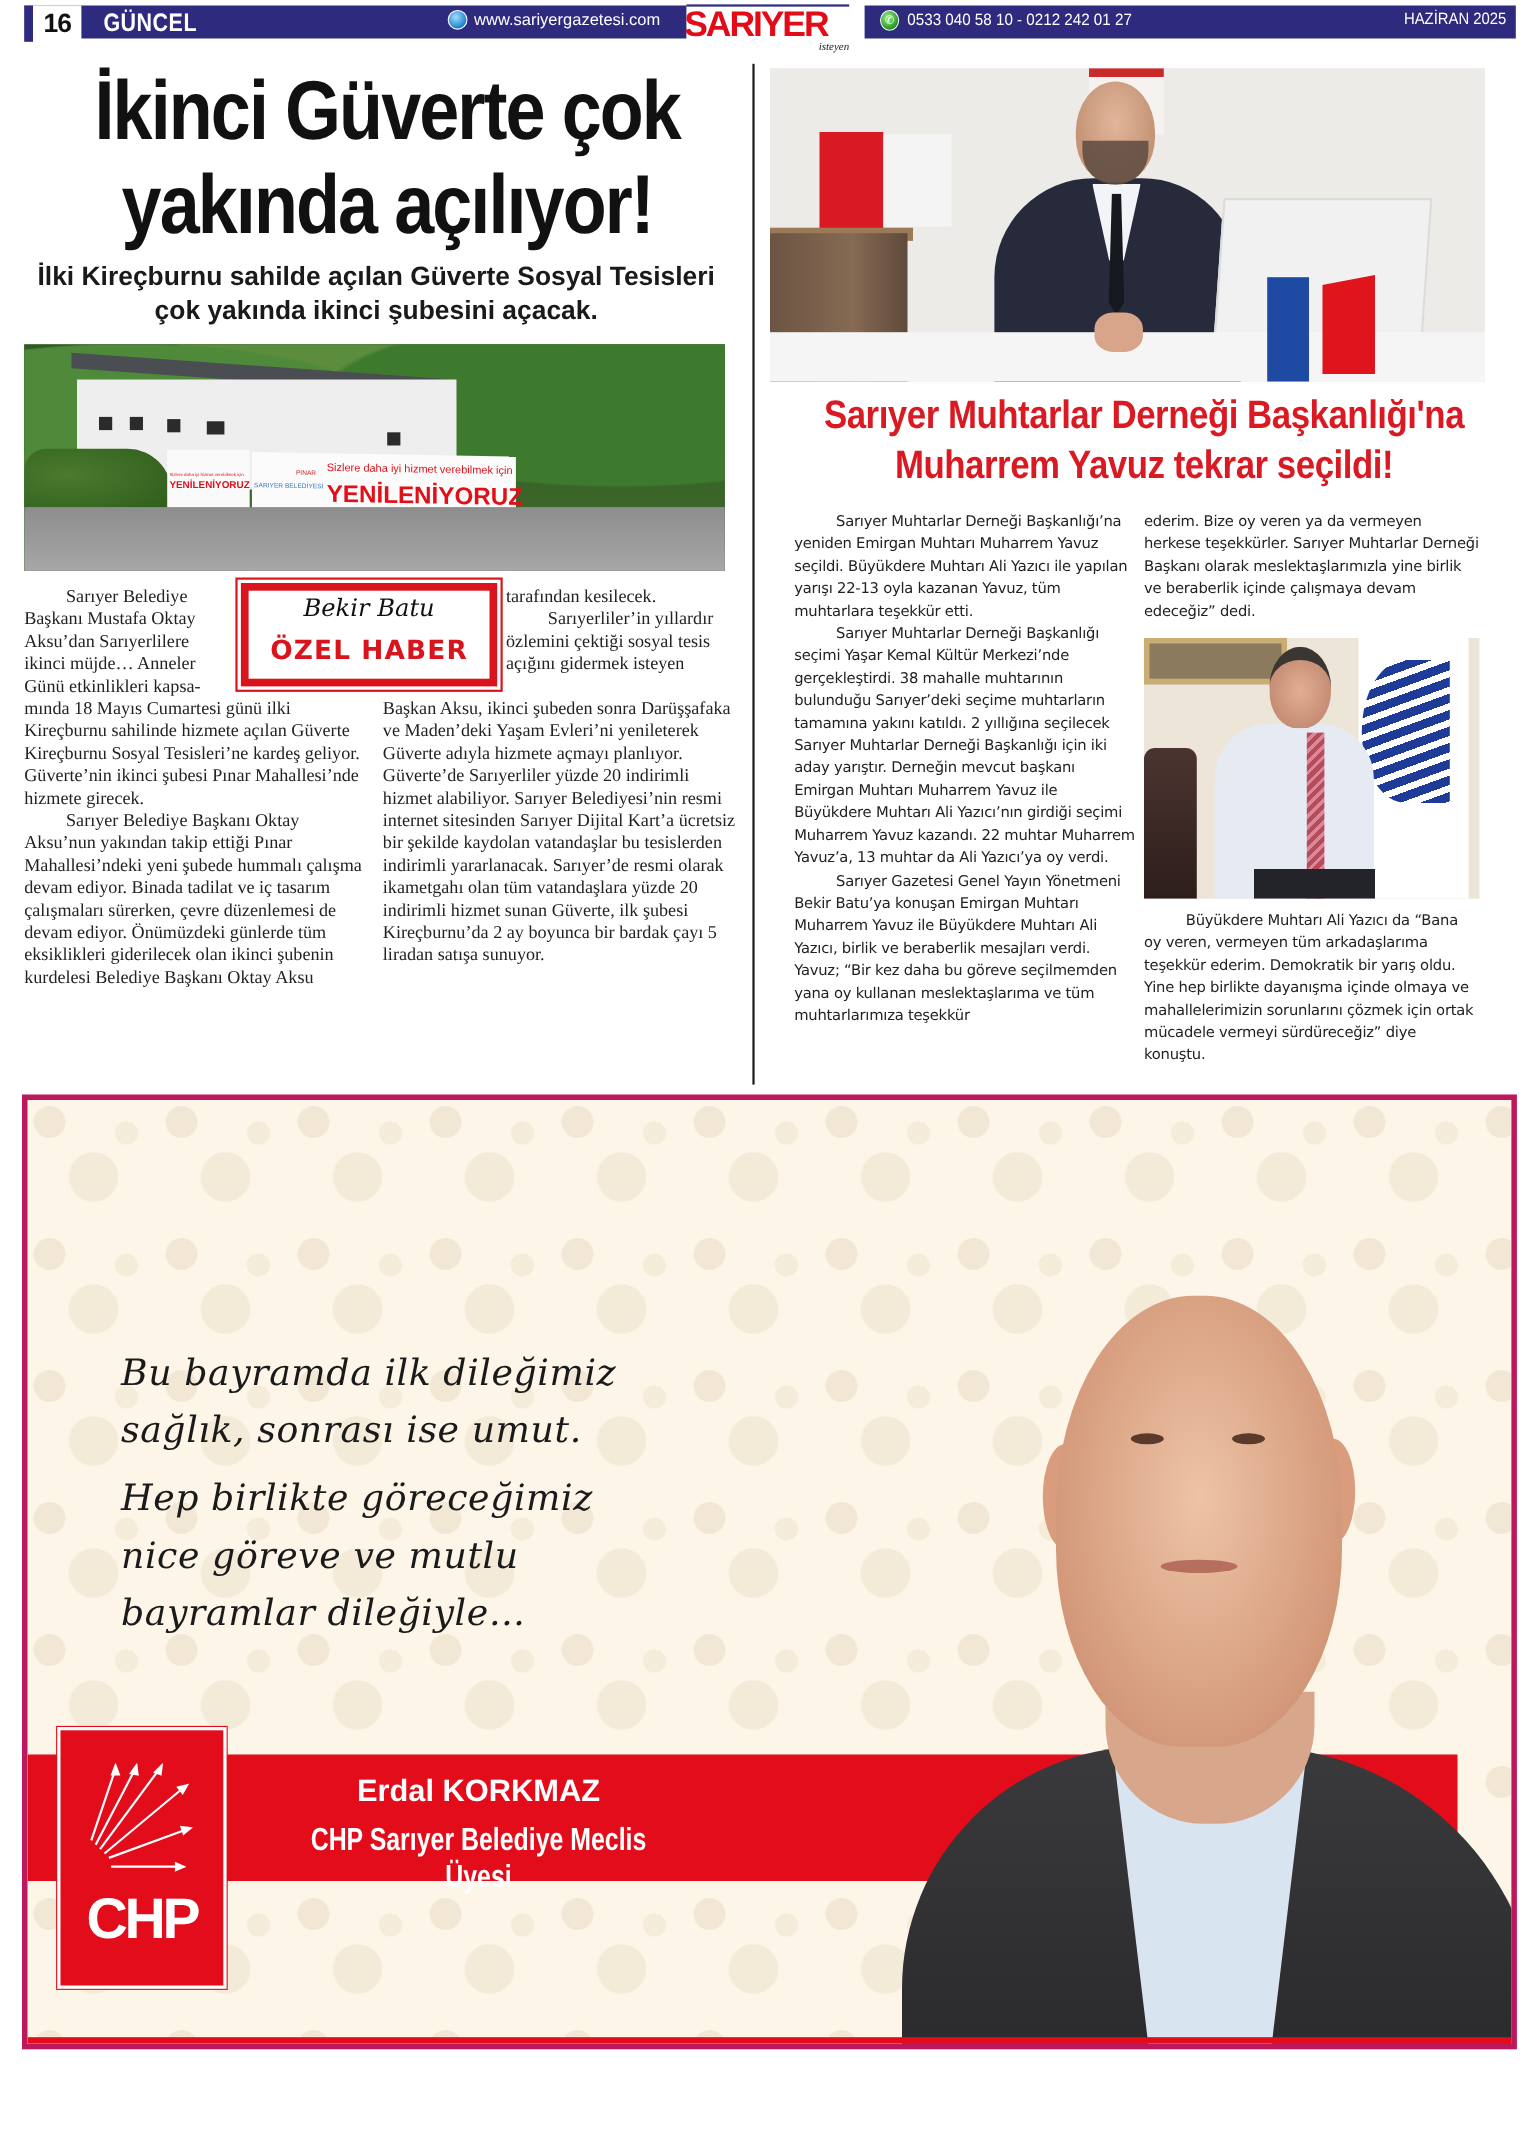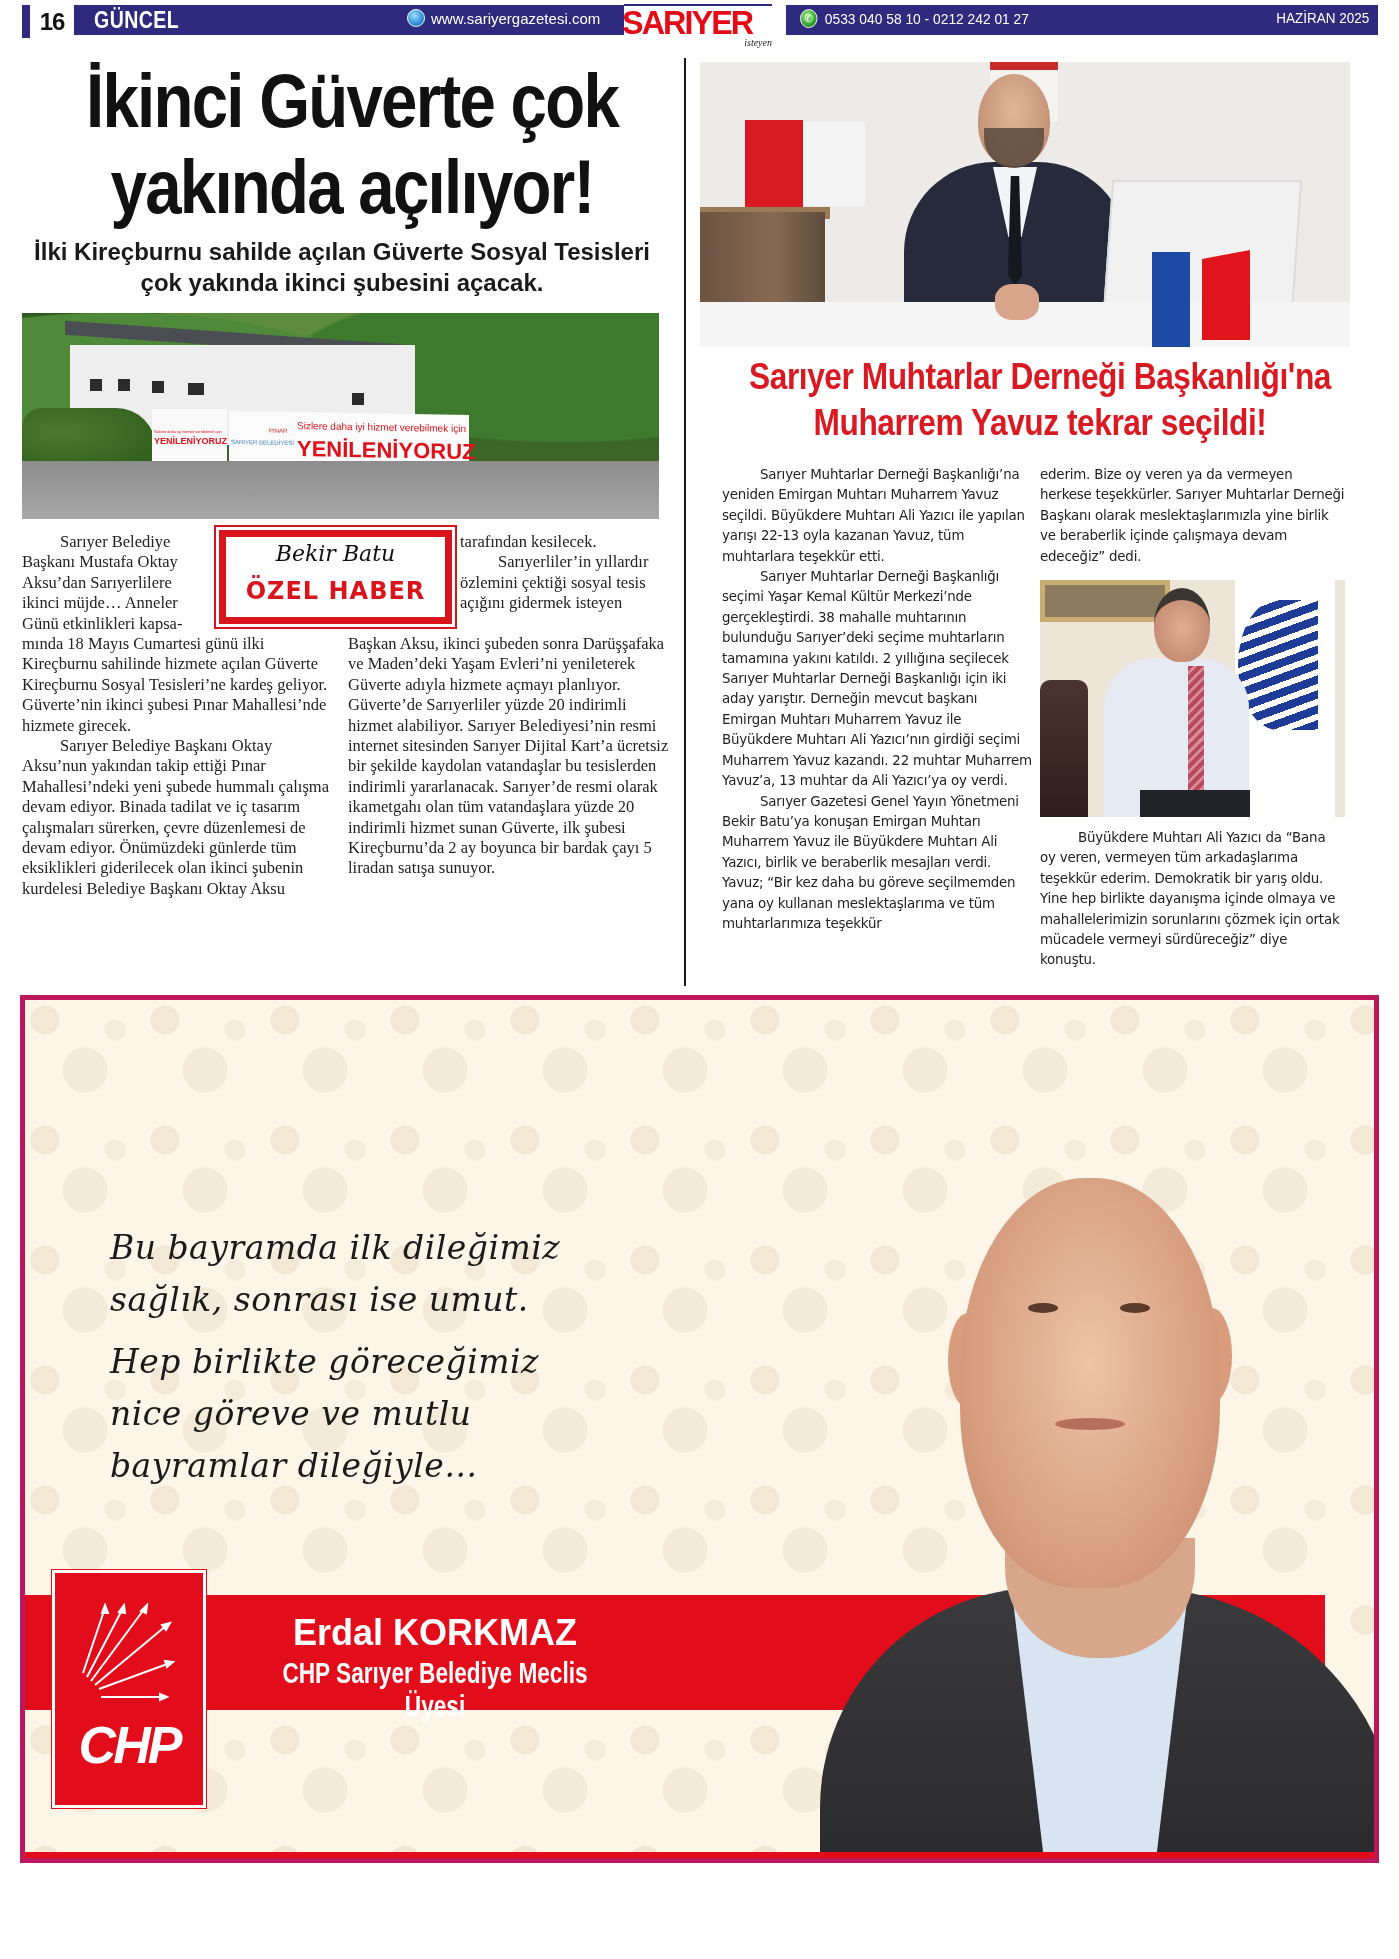--- a/index.html
+++ b/index.html
@@ -90,22 +90,22 @@
   .ad-collar { position: absolute; left: 215px; top: 418px; width: 250px; height: 272px; background: #d9e4f1; clip-path: polygon(15% 0,85% 0,72% 100%,28% 100%); }
   .ad-neck { position: absolute; left: 245px; top: 360px; width: 190px; height: 120px; background: #d8a68b; border-radius: 0 0 90px 90px; }
   .ad-head { position: absolute; left: 200px; top: 0; width: 260px; height: 410px; background: radial-gradient(ellipse at 50% 45%, #eec3a6, #d49a7b 70%, #c38667); border-radius: 48% 48% 44% 44%; }
   .ad-ear-l { position: absolute; left: 188px; top: 135px; width: 40px; height: 95px; background: #d99d7e; border-radius: 50%; }
   .ad-ear-r { position: absolute; left: 432px; top: 130px; width: 40px; height: 95px; background: #d99d7e; border-radius: 50%; }
   .ad-eye { position: absolute; top: 125px; width: 30px; height: 10px; background: #5a3a2a; border-radius: 50%; }
   .ad-mouth { position: absolute; left: 290px; top: 240px; width: 70px; height: 12px; background: #b66e5e; border-radius: 50%; }
   .ad-band { position: absolute; left: 0; top: 595px; width: 1300px; height: 115px; background: #e20c1a; }
   .ad-chp { position: absolute; left: 27px; top: 570px; width: 154px; height: 238px; background: #e20c1a; border: 3px solid #ffffff; box-shadow: 0 0 0 1px #e20c1a; }
   .ad-chp-arrows { position: absolute; left: 20px; top: 30px; width: 110px; height: 100px; }
-  .ad-chp-label { position: absolute; left: 0; bottom: 30px; width: 100%; text-align: center; color: #ffffff; font-family: "Liberation Sans", sans-serif; font-weight: 900; font-style: italic; font-size: 52px; letter-spacing: -3px; }
-  .ad-name { position: absolute; left: 185px; top: 612px; width: 450px; text-align: center; color: #ffffff; font-family: "Liberation Sans", sans-serif; font-weight: bold; font-size: 36px; }
+  .ad-chp-label { position: absolute; left: 0; bottom: 30px; width: 100%; text-align: center; color: #ffffff; font-family: "Liberation Sans", sans-serif; font-weight: 900; font-size: 52px; letter-spacing: -3px; }
+  .ad-name { position: absolute; left: 185px; top: 612px; width: 450px; text-align: center; color: #ffffff; font-family: "Liberation Sans", sans-serif; font-weight: bold; font-size: 28px; }
   .ad-role { position: absolute; left: 185px; top: 657px; width: 450px; text-align: center; color: #ffffff; font-family: "Liberation Sans", sans-serif; font-weight: bold; font-size: 29px; transform: scaleX(0.78); transform-origin: center top; }
   .ad-bottom-rule { position: absolute; left: 0; bottom: 0; width: 100%; height: 6px; background: #e20c1a; }
 </style>
 </head>
 <body>
 
 <div class="hdr-left"></div>
 <div class="hdr-pagebox">
   <span class="hdr-pagenum">16</span>
 </div>

